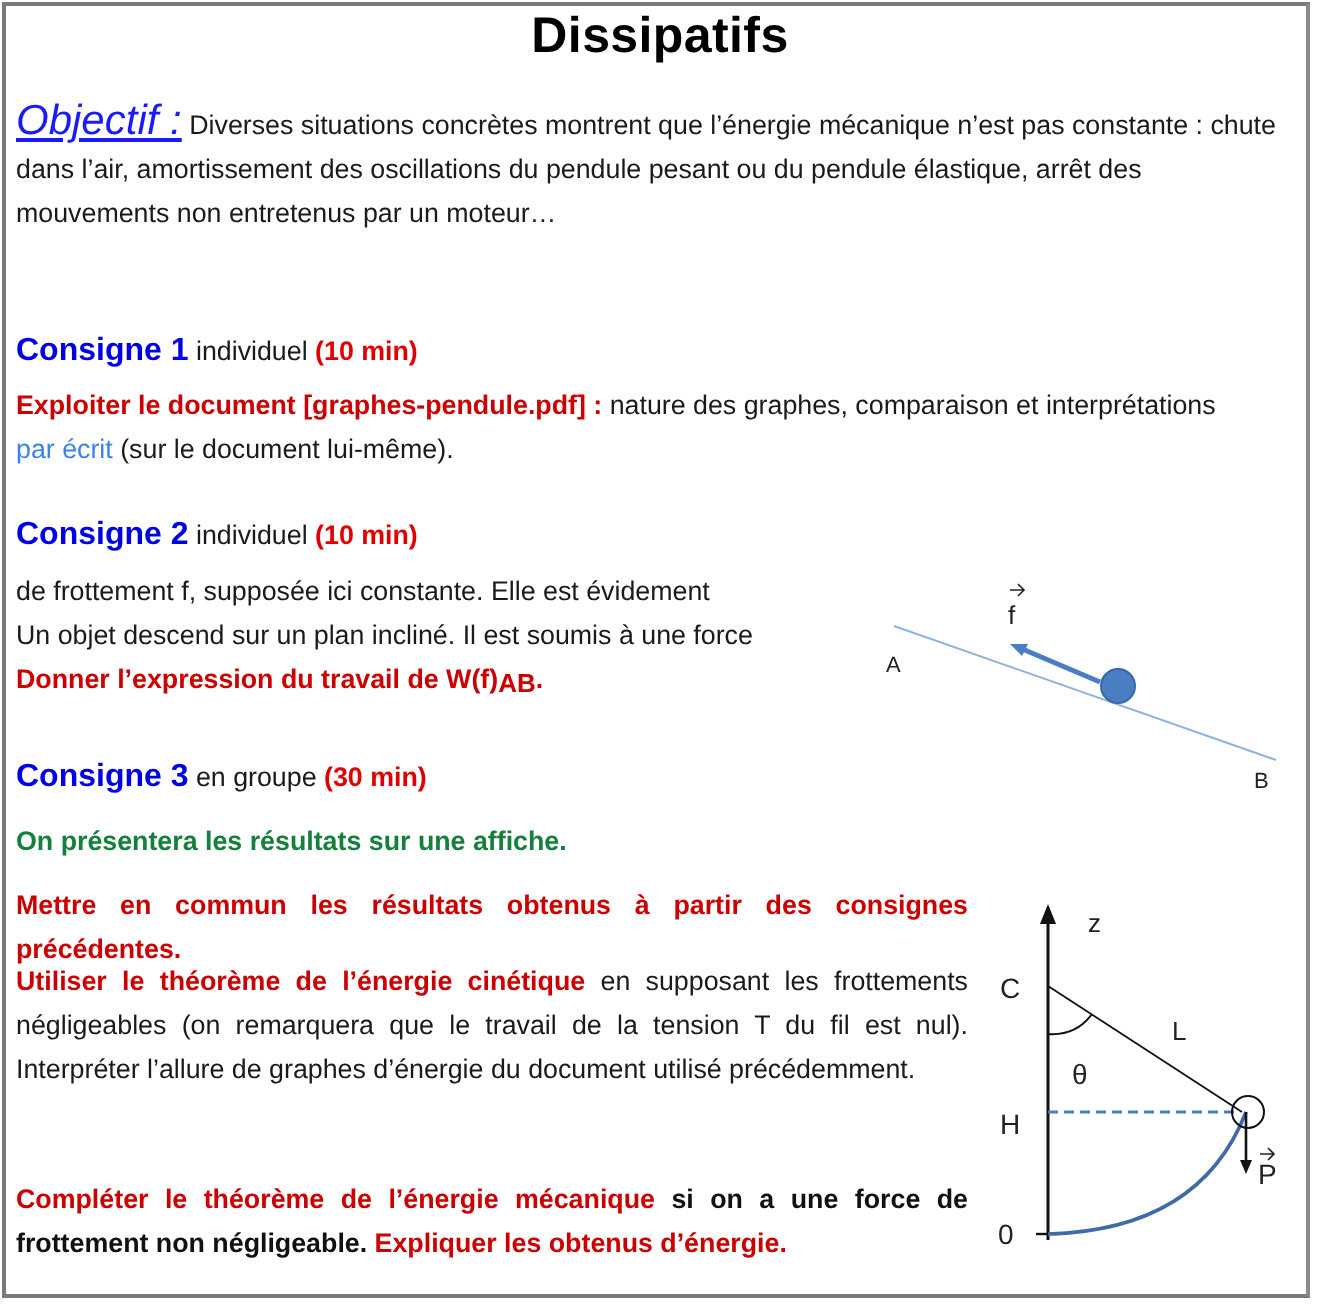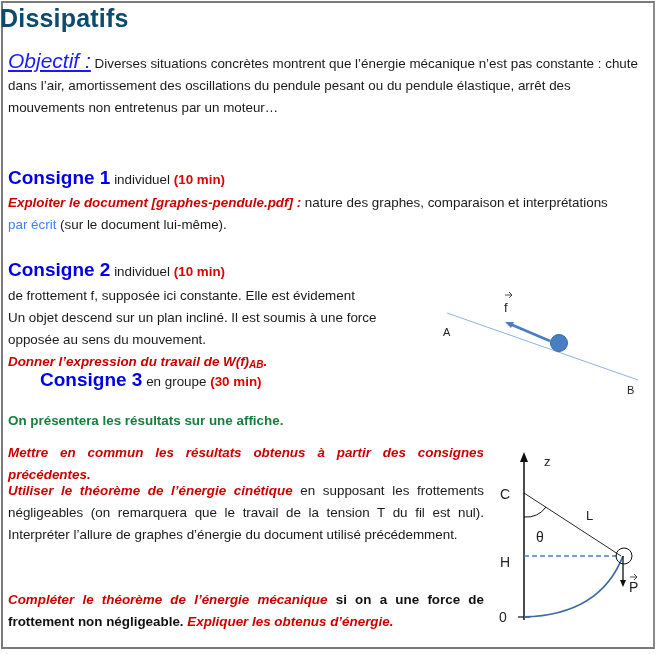--- a/index.html
+++ b/index.html
@@ -1,32 +1,32 @@
 <!DOCTYPE html>
 <html><head>
   <meta charset="utf-8">
   <style>
     html, body { margin: 0; padding: 0; background: #ffffff; }
     body { width: 660px; height: 654px; position: relative; overflow: hidden;
            font-family: "Liberation Sans", sans-serif; color: #1a1a1a; }
     .frame { position: absolute; left: 1px; top: 1px; width: 654px; height: 648px;
              border: 2px solid #7a7a7a; border-right-color: #8a8a8a; box-sizing: border-box; }
-    .title { position: absolute; top: 4px; left: 0; width: 660px; 
-             font-size: 25px; font-weight: bold; color: #0c4a6e; letter-spacing: 0.2px; }
+    .title { position: absolute; top: 4px; left: 0; width: 660px; text-align: center;
+             font-size: 25px; font-weight: bold; color: #000000; letter-spacing: 0.2px; }
     .para { position: absolute; left: 8px; font-size: 13.4px; line-height: 22px; }
     .objectif-label { font-size: 21px; font-style: italic; color: #1a1aff; text-decoration: underline; }
     .cons-head { position: absolute; left: 8px; font-size: 13.4px; }
-    .cons-title { font-size: 19px; font-weight: bold; color: #0000e6; }
+    .cons-title { font-size: 16px; font-weight: bold; color: #0000e6; }
     .dur { color: #e00000; font-weight: bold; text-align: center; }
-    .red { color: #cc0000; font-weight: bold; font-style: italic; }
+    .red { color: #cc0000; font-weight: bold; }
     .blue { color: #3b82f6; }
     .bold-blue { color: #15803d; font-weight: bold; }
     .bold { font-weight: bold; color: #111; }
     .justify { text-align: justify; text-align-last: left; }
-    .sub { font-size: 10px; vertical-align: -2px; }
+    .sub { font-size: 13px; vertical-align: -2px; }
     svg text { font-family: "Liberation Sans", sans-serif; }
   </style>
 </head>
 <body>
 
 <div class="frame"></div>
 
 <div class="title">Dissipatifs</div>
 
 <div class="para" style="top:50px; width:640px;">
@@ -45,36 +45,35 @@
 </div>
 
 <div class="cons-head" style="top:259px;">
   <span class="cons-title">Consigne 2</span>
   <span>individuel</span>
   <span class="dur">(10 min)</span>
 </div>
 <div class="para" style="top:285px; width:420px;">
   <div>de frottement f,  supposée ici constante. Elle est évidement</div>
   <div>Un objet descend sur un plan incliné. Il est soumis à une force</div>
-  <div>opposée au sens du mouvement.</div>
   <div class="red"><span>Donner l’expression du travail de W(f)</span><span class="sub">AB</span><span>.</span></div>
 </div>
 
 <svg style="position:absolute; left:430px; top:280px;" width="230" height="120">
   <line x1="17" y1="33" x2="208" y2="100" stroke="#8fb3de" stroke-width="1"></line>
   <text x="13" y="56" font-size="11" fill="#222">A</text>
   <text x="197" y="114" font-size="11" fill="#222">B</text>
   <line x1="120" y1="61" x2="80" y2="44" stroke="#4a7ec2" stroke-width="2.5"></line>
   <polygon points="75,42 84,42 81,48" fill="#4a7ec2"></polygon>
   <circle cx="129" cy="63" r="8.5" fill="#4a7ec2" stroke="#3a66a8" stroke-width="1"></circle>
   <text x="74" y="32" font-size="13" fill="#222">f</text>
   <path d="M75 15 L82 15 M79 12 L82 15 L79 18" stroke="#222" stroke-width="0.8" fill="none"></path>
 </svg>
 
-<div class="cons-head" style="top:369px;margin-left:32px;">
+<div class="cons-head" style="top:380px;">
   <span class="cons-title">Consigne 3</span>
   <span>en groupe</span>
   <span class="dur">(30 min)</span>
 </div>
 <div class="para bold-blue" style="top:410px; width:480px;">On présentera les résultats sur une affiche.</div>
 
 <div class="para red justify" style="top:442px; width:476px;">Mettre en commun les résultats obtenus à partir des consignes précédentes.</div>
 
 <div class="para justify" style="top:480px; width:476px;">
   <span class="red">Utiliser le théorème de l’énergie cinétique</span><span> en supposant les frottements négligeables (on remarquera que le travail de la tension T du fil est nul). Interpréter l’allure de graphes d’énergie du document utilisé précédemment.</span>

